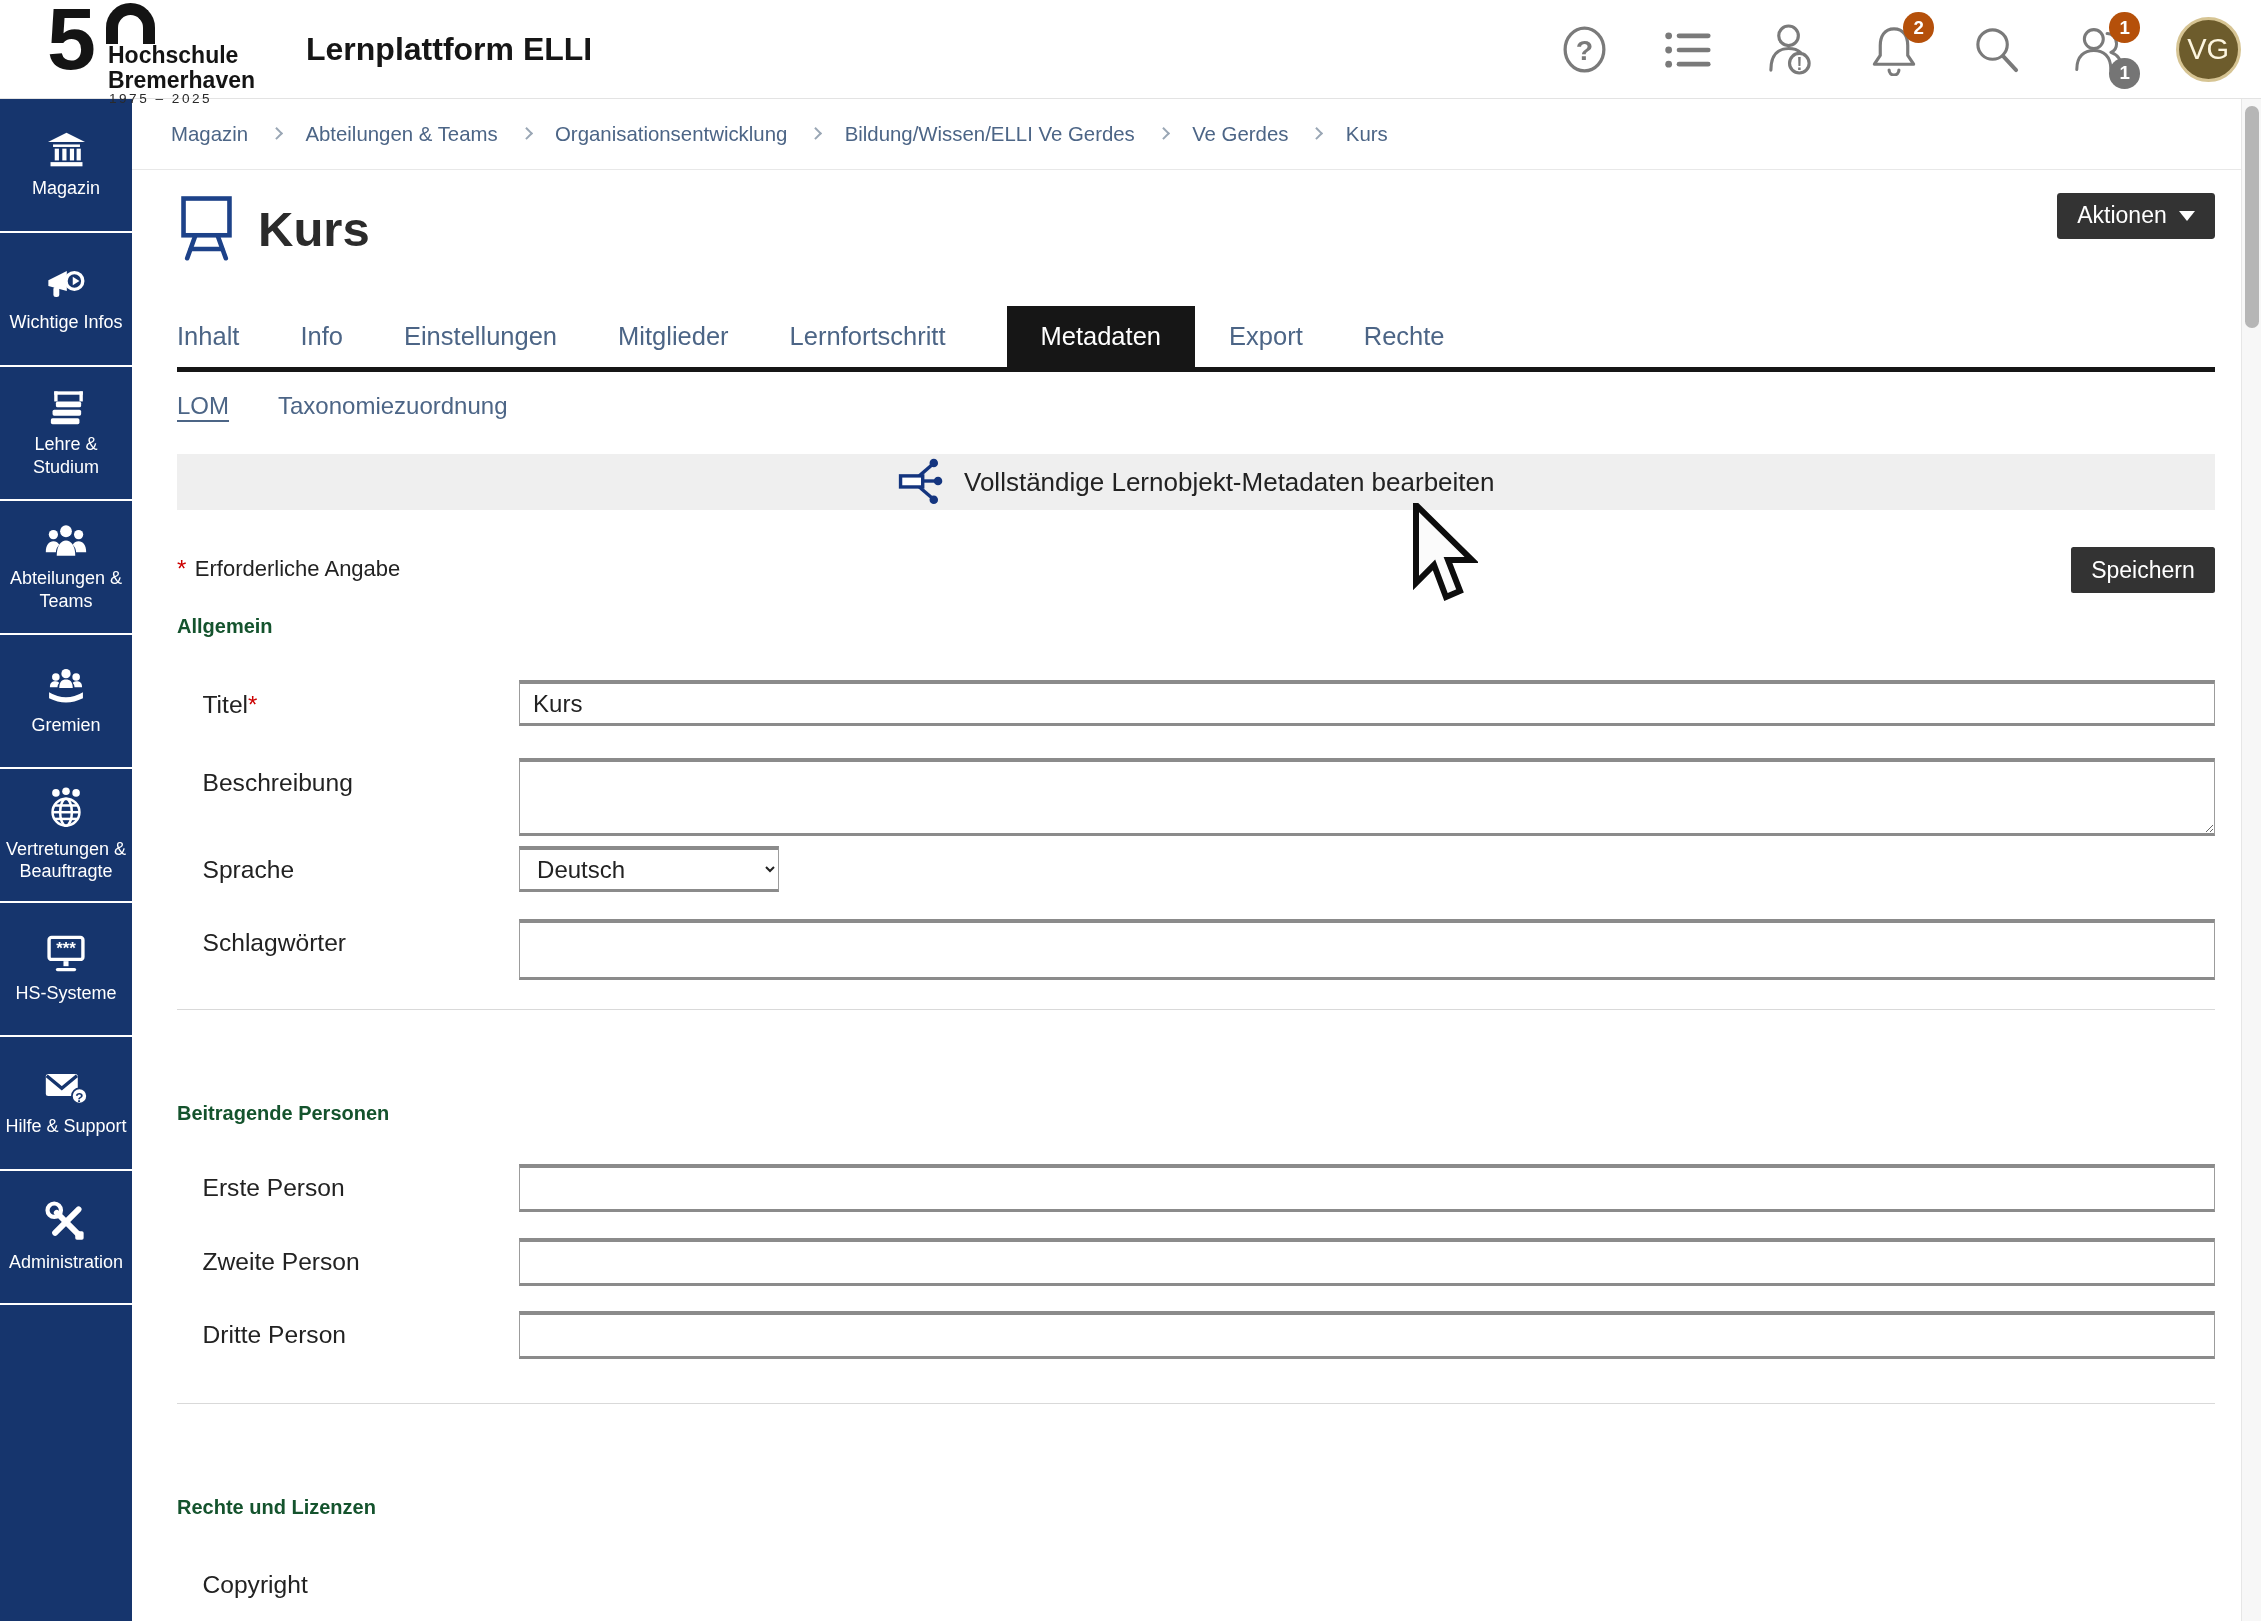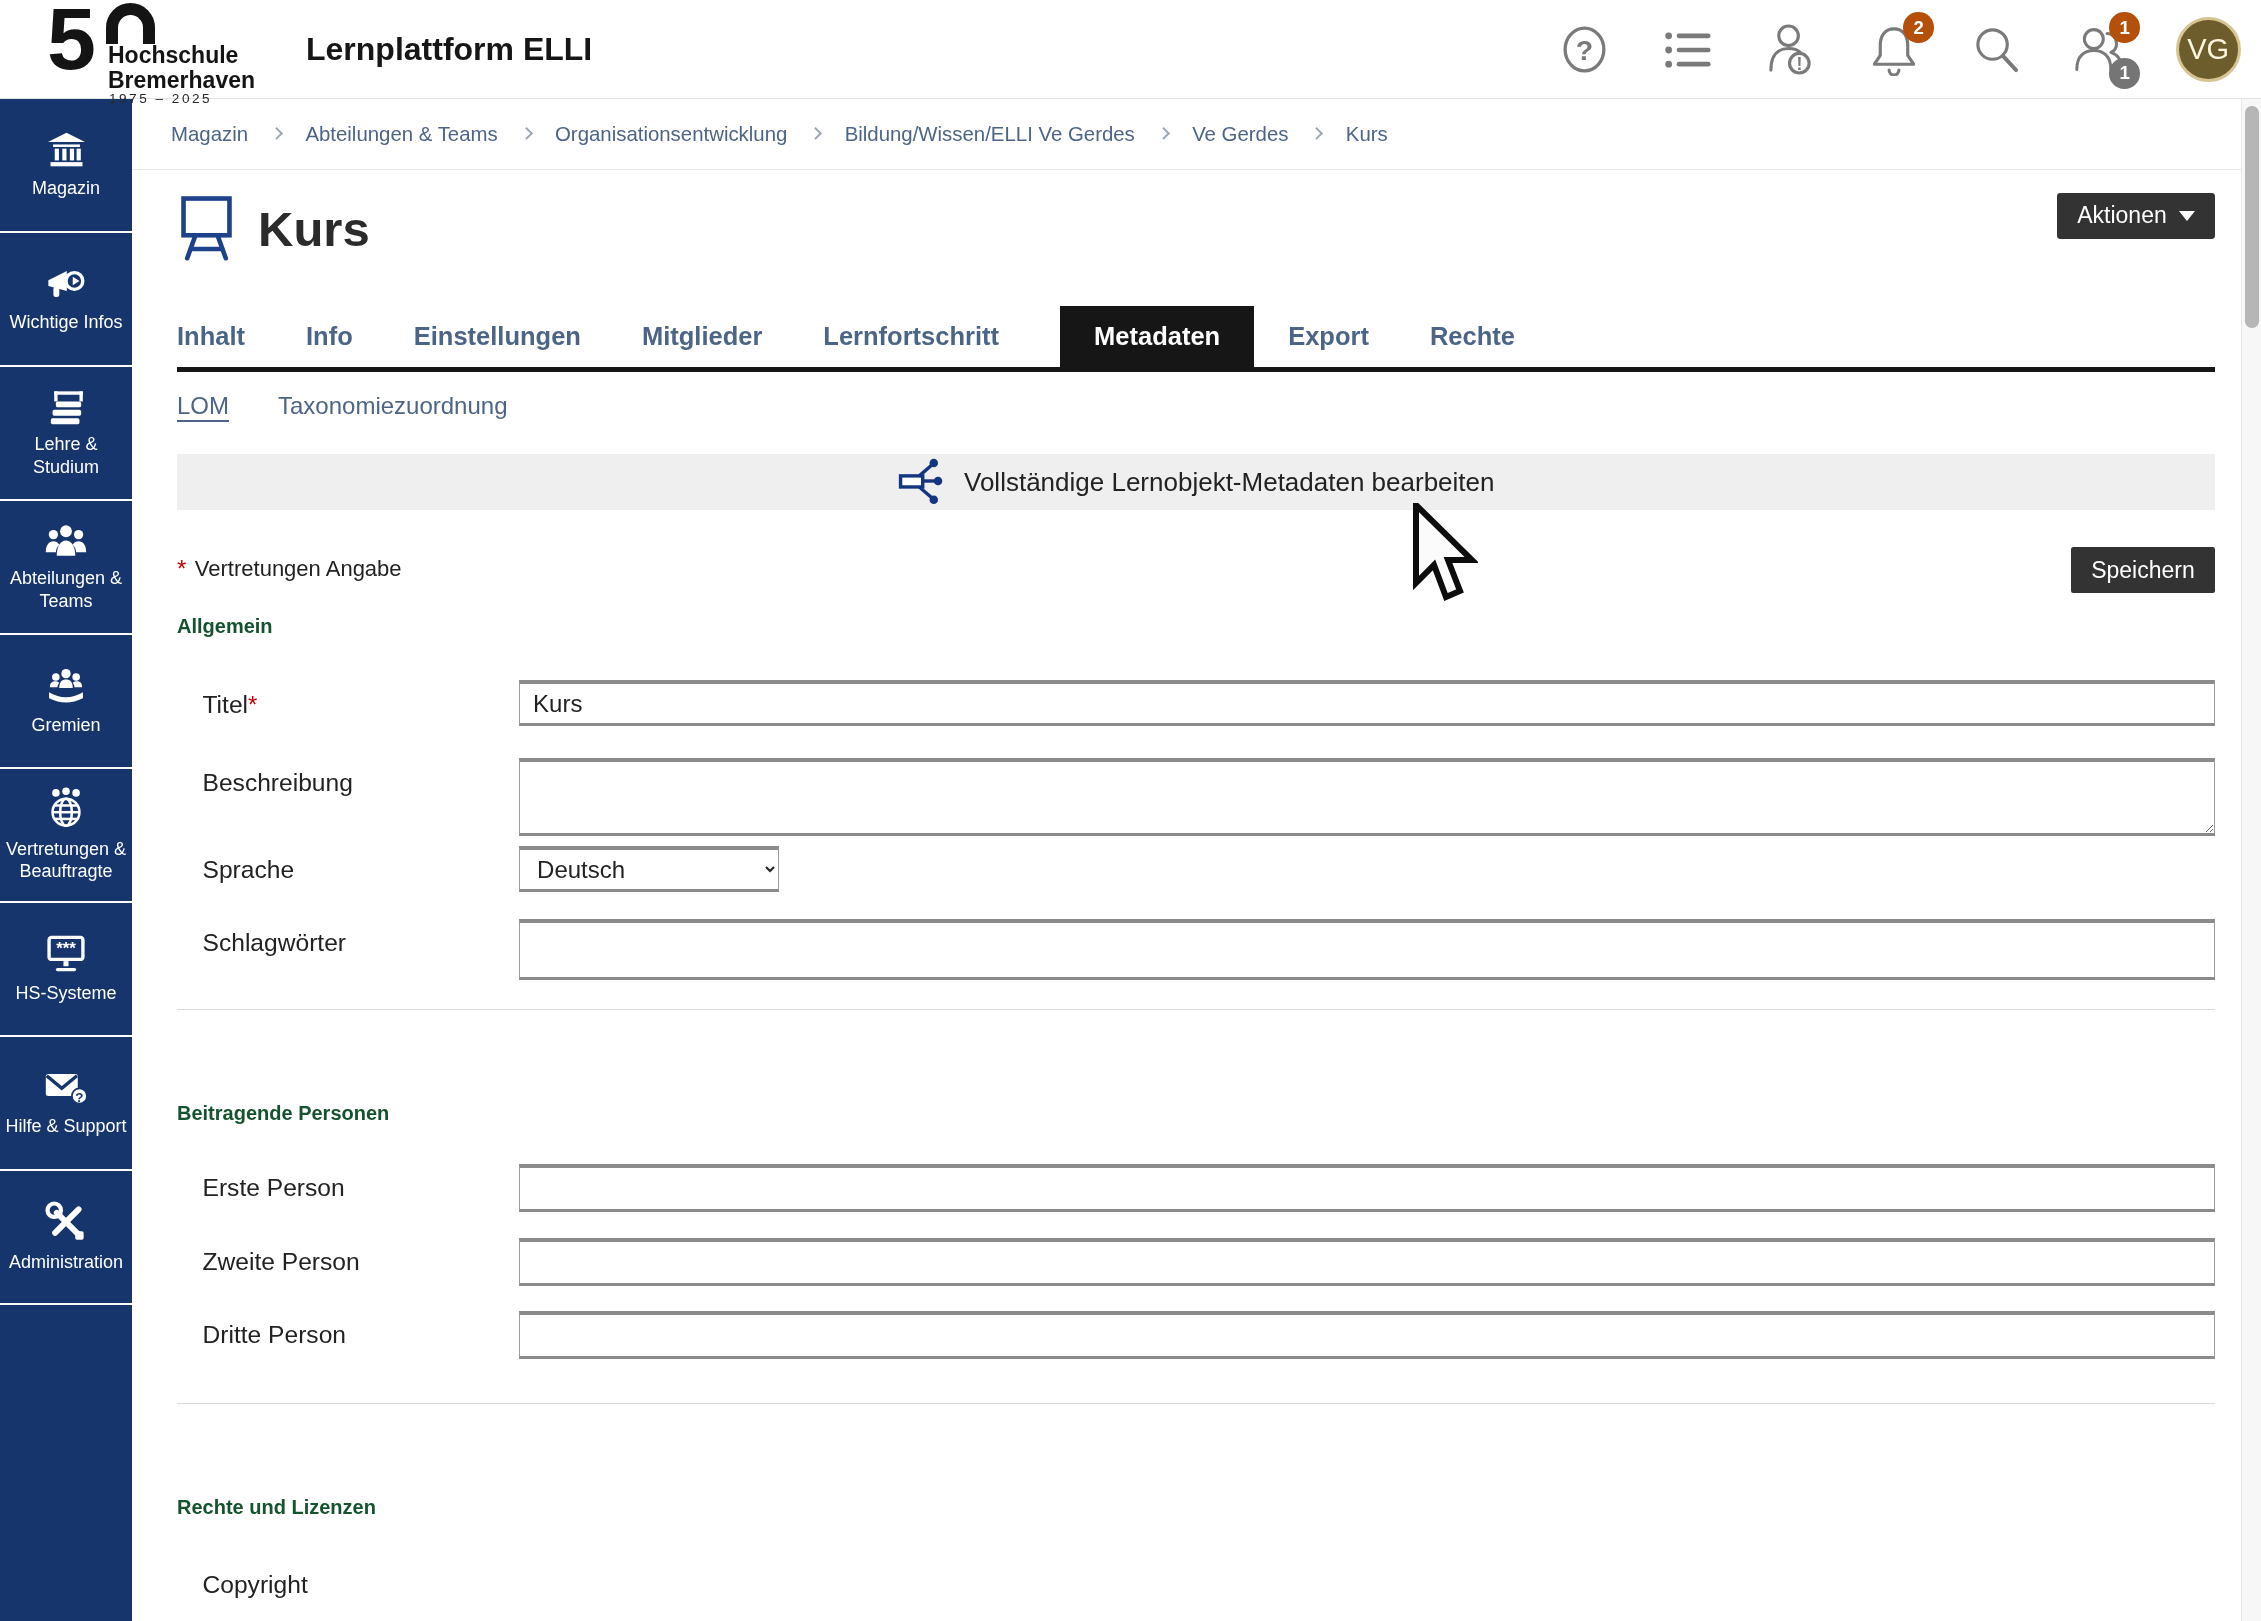--- a/index.html
+++ b/index.html
@@ -54,21 +54,21 @@
   .course-icon { margin-right:22px; }
   h1.page-title { font-size:49px; font-weight:600; color:#2b2b2b; }
   .btn-dark { background:#333333; color:#ffffff; font-size:23px; border:none; border-radius:3.4px;
               padding:9.3px 20.4px; cursor:pointer; display:inline-flex; align-items:center; gap:12px;
               font-family:"Liberation Sans", sans-serif; }
   .caret { width:0; height:0; border-left:8.5px solid transparent; border-right:8.5px solid transparent;
            border-top:10.2px solid #ffffff; }
   .actions-btn { position:absolute; right:0; top:0; }
   
   .tabs { list-style:none; display:flex; align-items:stretch; margin-top:42px;
-          border-bottom:5.1px solid #161616;font-weight:bold; }
+          border-bottom:5.1px solid #161616; }
   .tabs li { font-size:25.5px; color:#4c6586; padding:16px 0; margin-right:61px; cursor:pointer;
              display:flex; align-items:center; }
   .tabs li.active { background:#161616; color:#ffffff; padding:16px 34px; margin-right:34px; }
   .subtabs { list-style:none; display:flex; gap:49px; margin-top:20.4px; }
   .subtabs li { font-size:24px; color:#4c6586; cursor:pointer; }
   .subtabs li.active { text-decoration:underline; text-underline-offset:6px; }
   
   .md-banner { margin-top:34px; height:56px; background:#efefef; display:flex; align-items:center;
                justify-content:center; gap:20.4px; cursor:pointer; }
   .md-banner .label { font-size:26px; color:#222222; }
@@ -345,21 +345,21 @@
         <circle cx="47" cy="27" r="5" fill="#14357f" stroke="none"></circle>
         <circle cx="42" cy="6" r="5" fill="#14357f" stroke="none"></circle>
         <circle cx="42" cy="49" r="5" fill="#14357f" stroke="none"></circle>
       </svg>
     </span>
     <span class="label">Vollständige Lernobjekt-Metadaten bearbeiten</span>
   </div>
 
   <div class="required-row">
     <span class="req-star">*</span>
-    <span class="req-text">Vertretungen Angabe</span>
+    <span class="req-text">Erforderliche Angabe</span>
     <button class="btn-dark save-btn">Speichern</button>
   </div>
 
   <h2 class="section">Allgemein</h2>
 
   <div class="form">
 
     <div class="frow" style="margin-bottom:32px;">
       <div class="flabel">
         <span>Titel</span><span class="req-star" style="margin:0;">*</span>

